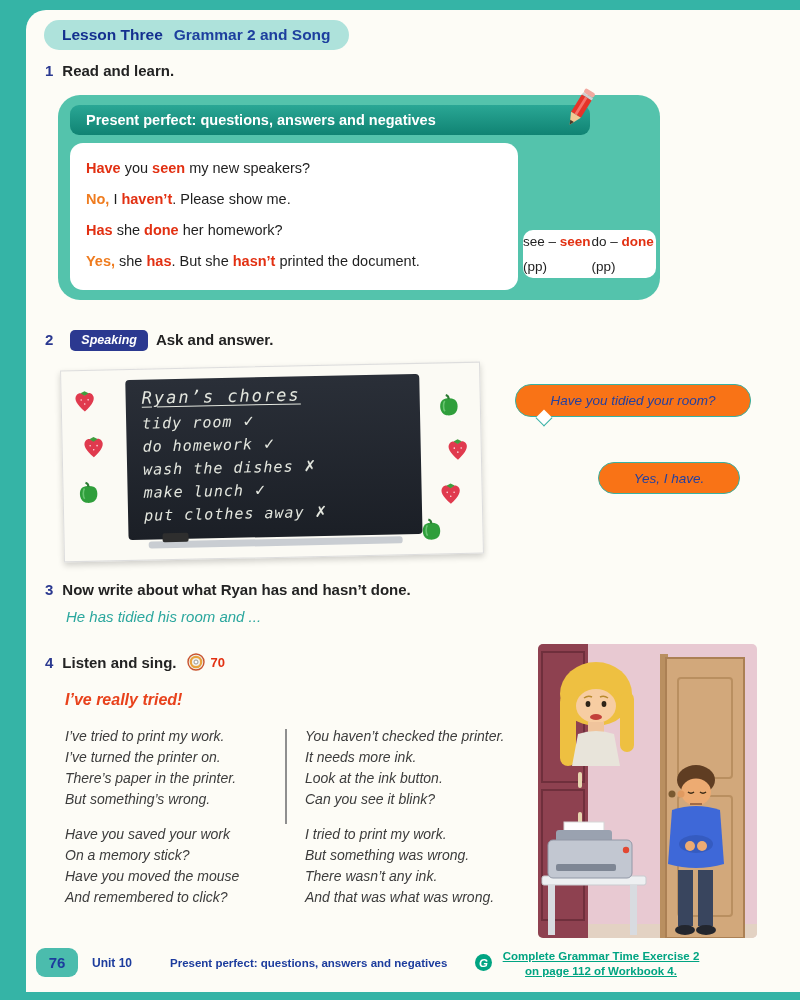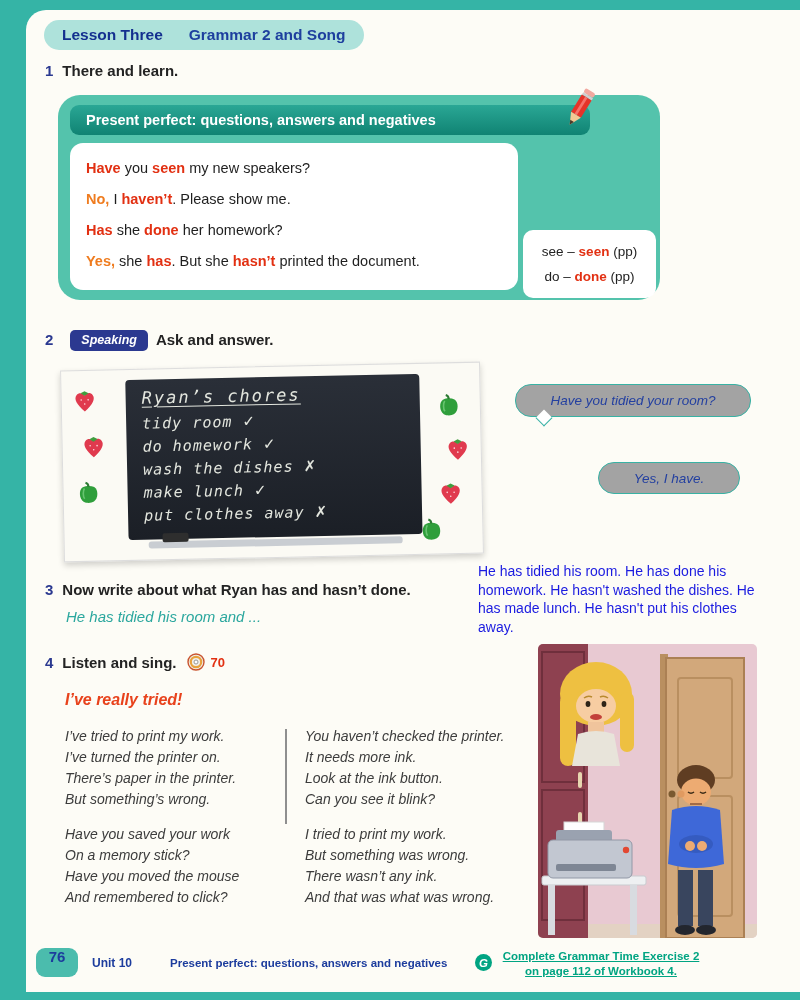--- a/index.html
+++ b/index.html
@@ -3,21 +3,21 @@
 <meta charset="utf-8">
 <style>
   html,body{margin:0;padding:0;}
   .screen{position:relative;width:800px;height:1000px;background:#35b4a6;overflow:hidden;
           font-family:"Liberation Sans", sans-serif;}
   .page{position:absolute;left:26px;top:10px;right:0;bottom:8px;background:#fdfcf6;
         border-top-left-radius:20px;}
 
   
   .lesson-pill{position:absolute;left:18px;top:10px;background:#aee2db;border-radius:16px;
-               padding:6px 18px;display:inline-flex;gap:26px;align-items:baseline;}
+               padding:6px 18px;display:inline-flex;gap:11px;align-items:baseline;}
   .lesson-name{font-weight:bold;color:#14308f;font-size:15.5px;}
   .lesson-sub{font-weight:bold;color:#1d3f9e;font-size:15.5px;}
 
   
   .sec{position:absolute;display:flex;align-items:baseline;}
   .num{font-weight:bold;color:#2b3990;font-size:15px;margin-right:9px;}
   .sec-title{font-weight:bold;color:#232323;font-size:15px;}
   .badge{background:#2b3990;color:#fff;font-style:italic;font-weight:bold;font-size:12.5px;
          padding:3px 11px 4px;border-radius:5px;margin:0 8px 0 8px;position:relative;top:-1px;}
 
@@ -26,40 +26,40 @@
                border-radius:22px;}
   .grammar-header{position:absolute;left:12px;top:10px;width:520px;height:30px;border-radius:9px;
                   background:linear-gradient(180deg,#2aa795,#108373);display:flex;align-items:center;
                   padding-left:16px;box-sizing:border-box;color:#fff;font-weight:bold;font-size:14.5px;}
   .pencil{position:absolute;left:498px;top:-10px;width:46px;height:46px;transform:rotate(32deg);}
   .dialogue{position:absolute;left:12px;top:48px;width:448px;height:147px;background:#fff;
             border-radius:13px;padding:10px 16px;box-sizing:border-box;font-size:14.5px;
             color:#1f1f1f;line-height:31px;}
   .r{color:#e23012;font-weight:bold;}
   .o{color:#ef7c1f;font-weight:bold;}
-  .pp-box{position:absolute;left:465px;top:135px;width:133px;height:68px;background:#fff;
-          border-radius:10px;display:flex;flex-direction:column;justify-content:center;
+  .pp-box{position:absolute;left:465px;top:135px;width:133px;height:48px;background:#fff;
+          border-radius:10px;display:flex;flex-direction:row;justify-content:center;
           align-items:center;font-size:13.5px;color:#222;line-height:25px;}
 
   
   .board-card{position:absolute;left:36px;top:356px;width:418px;height:190px;background:#fbfaf4;
               border:1px solid #ddd;box-shadow:0 3px 6px rgba(0,0,0,.18);transform:rotate(-1.2deg);}
   .board{position:absolute;left:64px;top:10px;width:294px;height:160px;border-radius:4px;
          background:linear-gradient(180deg,#2a2f38,#1b1f26);padding:6px 16px 0;box-sizing:border-box;
          font-family:"DejaVu Sans Mono","DejaVu Sans",monospace;font-style:italic;color:#e3e6de;}
   .chalk-title{font-size:17px;letter-spacing:2px;text-decoration:underline;text-underline-offset:3px;
                margin:2px 0 5px;}
   .chalk-row{display:flex;line-height:23px;font-size:15px;letter-spacing:1px;}
   .chalk-mark{margin-left:10px;}
   .tray{position:absolute;left:84px;top:172px;width:254px;height:7px;background:#c9cdd2;border-radius:3px;}
   .eraser{position:absolute;left:98px;top:164px;width:26px;height:9px;background:#2e2e2e;border-radius:2px;}
   .fruit{position:absolute;width:30px;height:30px;}
 
   
-  .bubble{position:absolute;background:#a3a3a3;border:1.8px solid #38b2a4;border-radius:16px;
+  .bubble{position:absolute;background:#f97316;border:1.8px solid #38b2a4;border-radius:16px;
           color:#2440a0;font-style:italic;font-size:13.5px;display:flex;align-items:center;
           justify-content:center;}
   .bubble-q{left:489px;top:374px;width:234px;height:31px;}
   .bubble-q::after{content:'';position:absolute;left:22px;bottom:-8px;width:11px;height:11px;
           background:#fff;border-left:1.8px solid #38b2a4;border-bottom:1.8px solid #38b2a4;
           transform:rotate(-45deg);}
   .bubble-a{left:572px;top:452px;width:140px;height:30px;}
 
   
   .example{position:absolute;left:40px;top:598px;color:#2ba79e;font-style:italic;font-size:15px;}
@@ -77,21 +77,21 @@
   .col2{left:262px;width:235px;margin-left:17px;}
   .stanza{white-space:pre-line;margin-bottom:14px;}
   .col-divider{position:absolute;left:259px;top:719px;width:1.5px;height:95px;background:#8f8f8f;}
 
   
   .illus{position:absolute;left:512px;top:634px;width:219px;height:294px;border-radius:5px;
          overflow:hidden;}
 
   
   .page-tab{position:absolute;left:10px;top:938px;width:42px;height:29px;background:#4bbcad;
-            border-radius:9px;display:flex;align-items:flex-start;justify-content:center;
+            border-radius:9px;display:flex;align-items:center;justify-content:center;
             color:#1c3c9d;font-weight:bold;font-size:15px;}
   .unit{position:absolute;left:66px;top:946px;font-size:12px;font-weight:bold;color:#1c3c9d;}
   .topic{position:absolute;left:144px;top:947px;font-size:11.5px;font-weight:bold;color:#1c3c9d;}
   .g-badge{position:absolute;left:449px;top:944px;width:17px;height:17px;border-radius:50%;
            background:#00a482;color:#fff;font-weight:bold;font-style:italic;font-size:11.5px;
            display:flex;align-items:center;justify-content:center;}
   .wb-note{position:absolute;left:472px;top:939px;width:206px;color:#00a482;font-size:11.5px;
            line-height:14.5px;font-weight:bold;text-align:center;white-space:pre-line;text-decoration:underline;}
 </style>
 </head>
@@ -100,21 +100,21 @@
 <div class="screen">
 <div class="page">
 
   <div class="lesson-pill">
     <span class="lesson-name">Lesson Three</span>
     <span class="lesson-sub">Grammar 2 and Song</span>
   </div>
 
   <div class="sec" style="left:19px;top:52px;">
     <span class="num">1</span>
-    <span class="sec-title">There and learn.</span>
+    <span class="sec-title">Read and learn.</span>
   </div>
 
   <div class="grammar-box">
     <div class="grammar-header">
       <span>Present perfect: questions, answers and negatives</span>
     </div>
     <svg class="pencil" viewBox="0 0 24 24">
       <rect x="9.5" y="1.2" width="6" height="2.6" rx="1" fill="#f2a9a0"></rect>
       <rect x="9.5" y="3.8" width="6" height="1.4" fill="#cfcfcf"></rect>
       <rect x="9.5" y="5.2" width="6" height="10.6" fill="#e63329"></rect>
@@ -217,21 +217,20 @@
   </div>
   <div class="bubble bubble-a">
     <span>Yes, I have.</span>
   </div>
 
   <div class="sec" style="left:19px;top:571px;">
     <span class="num">3</span>
     <span class="sec-title">Now write about what Ryan has and hasn’t done.</span>
   </div>
   <div class="example">He has tidied his room and ...</div>
-  <div class="answer-blue">He has tidied his room. He has done his homework. He hasn't washed the dishes. He has made lunch. He hasn't put his clothes away.</div>
 
   <div class="listen-row">
     <span class="num">4</span>
     <span class="sec-title">Listen and sing.</span>
     <svg class="cd" viewBox="0 0 18 18">
       <circle cx="9" cy="9" r="8" fill="#f0efe9" stroke="#c9542f" stroke-width="1.4"></circle>
       <circle cx="9" cy="9" r="5.2" fill="none" stroke="#e8a23d" stroke-width="2.2"></circle>
       <circle cx="9" cy="9" r="2" fill="#fff" stroke="#999" stroke-width="1"></circle>
     </svg>
     <span class="track">70</span>

